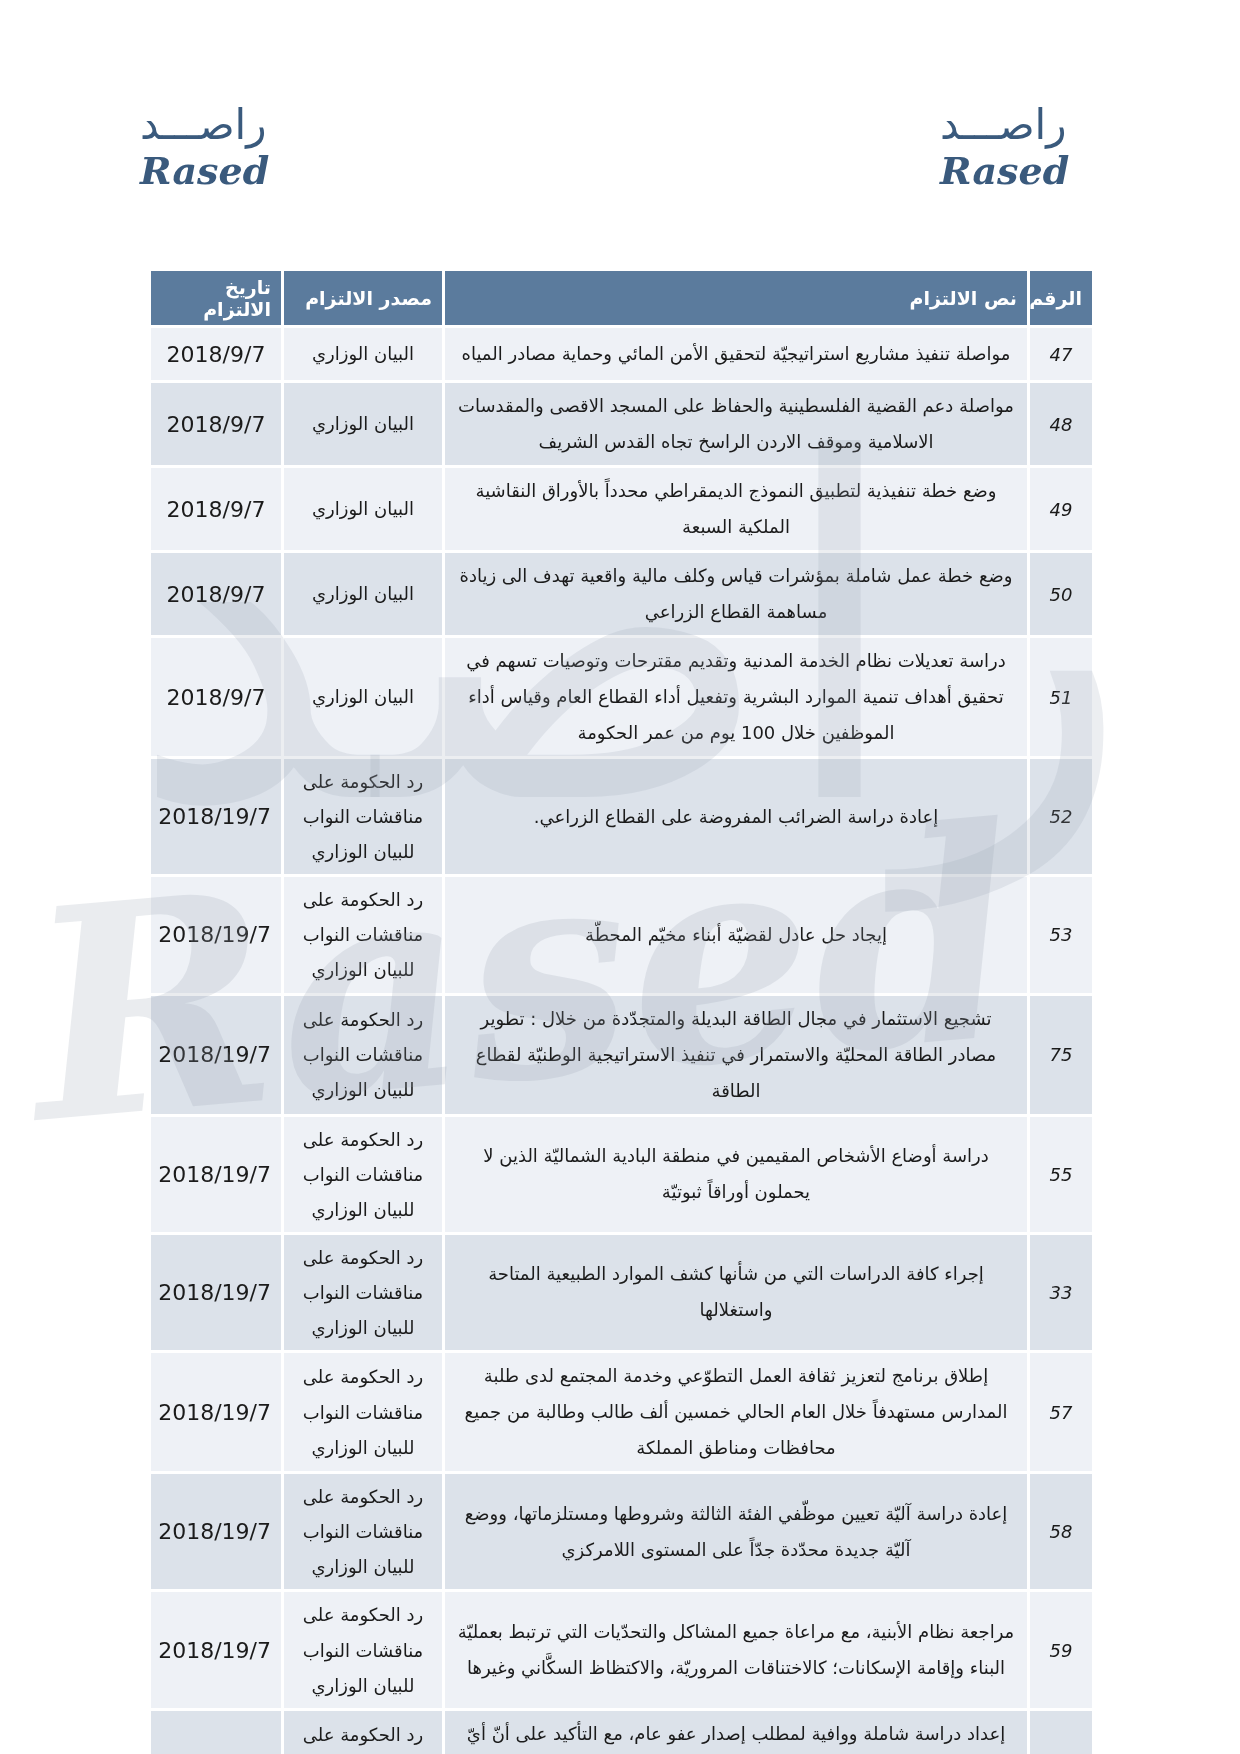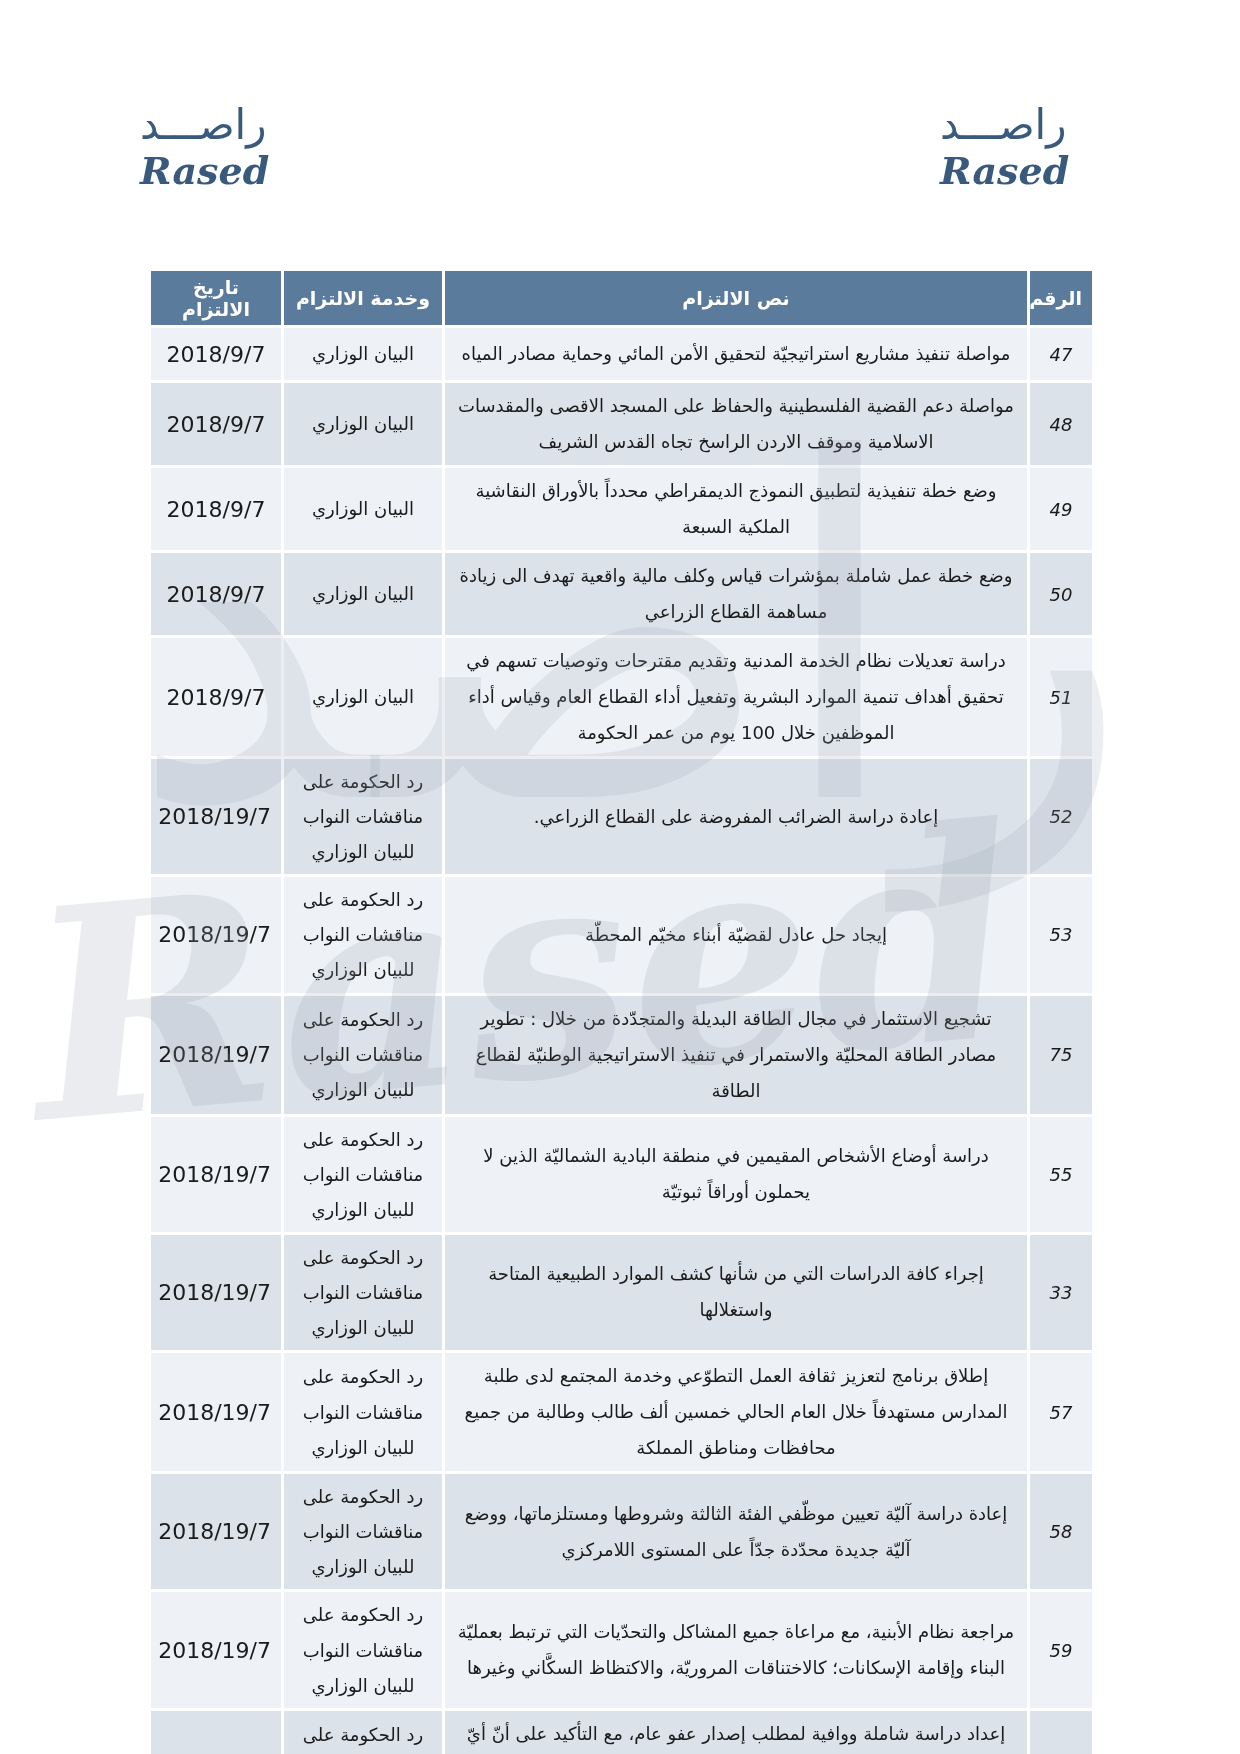--- a/index.html
+++ b/index.html
@@ -52,20 +52,21 @@
   table.commitments th,
   table.commitments td{
     border:3px solid #ffffff;
     text-align:center;vertical-align:middle;
     padding:5px 10px;
   }
   table.commitments th{
     background:#5b7b9d;color:#ffffff;
     font-size:19px;font-weight:bold;
     height:44px;
+    text-align:right;
   }
   .col-number{width:65px;}
   .col-text{width:585px;}
   .col-source{width:161px;}
   .col-date{width:133px;}
   td.cell-text{font-size:18px;line-height:2.0;}
   td.cell-source{font-size:18px;line-height:1.95;}
   td.cell-date{font-size:22px;}
   td.cell-number{font-size:18px;font-style:italic;}
   tr.row-light td{background:#eef1f6;}
@@ -91,21 +92,21 @@
     <colgroup>
       <col class="col-number">
         <col class="col-text">
         <col class="col-source">
         <col class="col-date">
     </colgroup>
     <thead>
       <tr>
         <th>الرقم</th>
         <th>نص الالتزام</th>
-        <th>وخدمة الالتزام</th>
+        <th>مصدر الالتزام</th>
         <th>تاريخ الالتزام</th>
       </tr>
     </thead>
     <tbody>
       <tr class="row-light single">
         <td class="cell-number">47</td>
         <td class="cell-text">مواصلة تنفيذ مشاريع استراتيجيّة لتحقيق الأمن المائي وحماية مصادر المياه</td>
         <td class="cell-source">البيان الوزاري</td>
         <td class="cell-date">2018/9/7</td>
       </tr>

